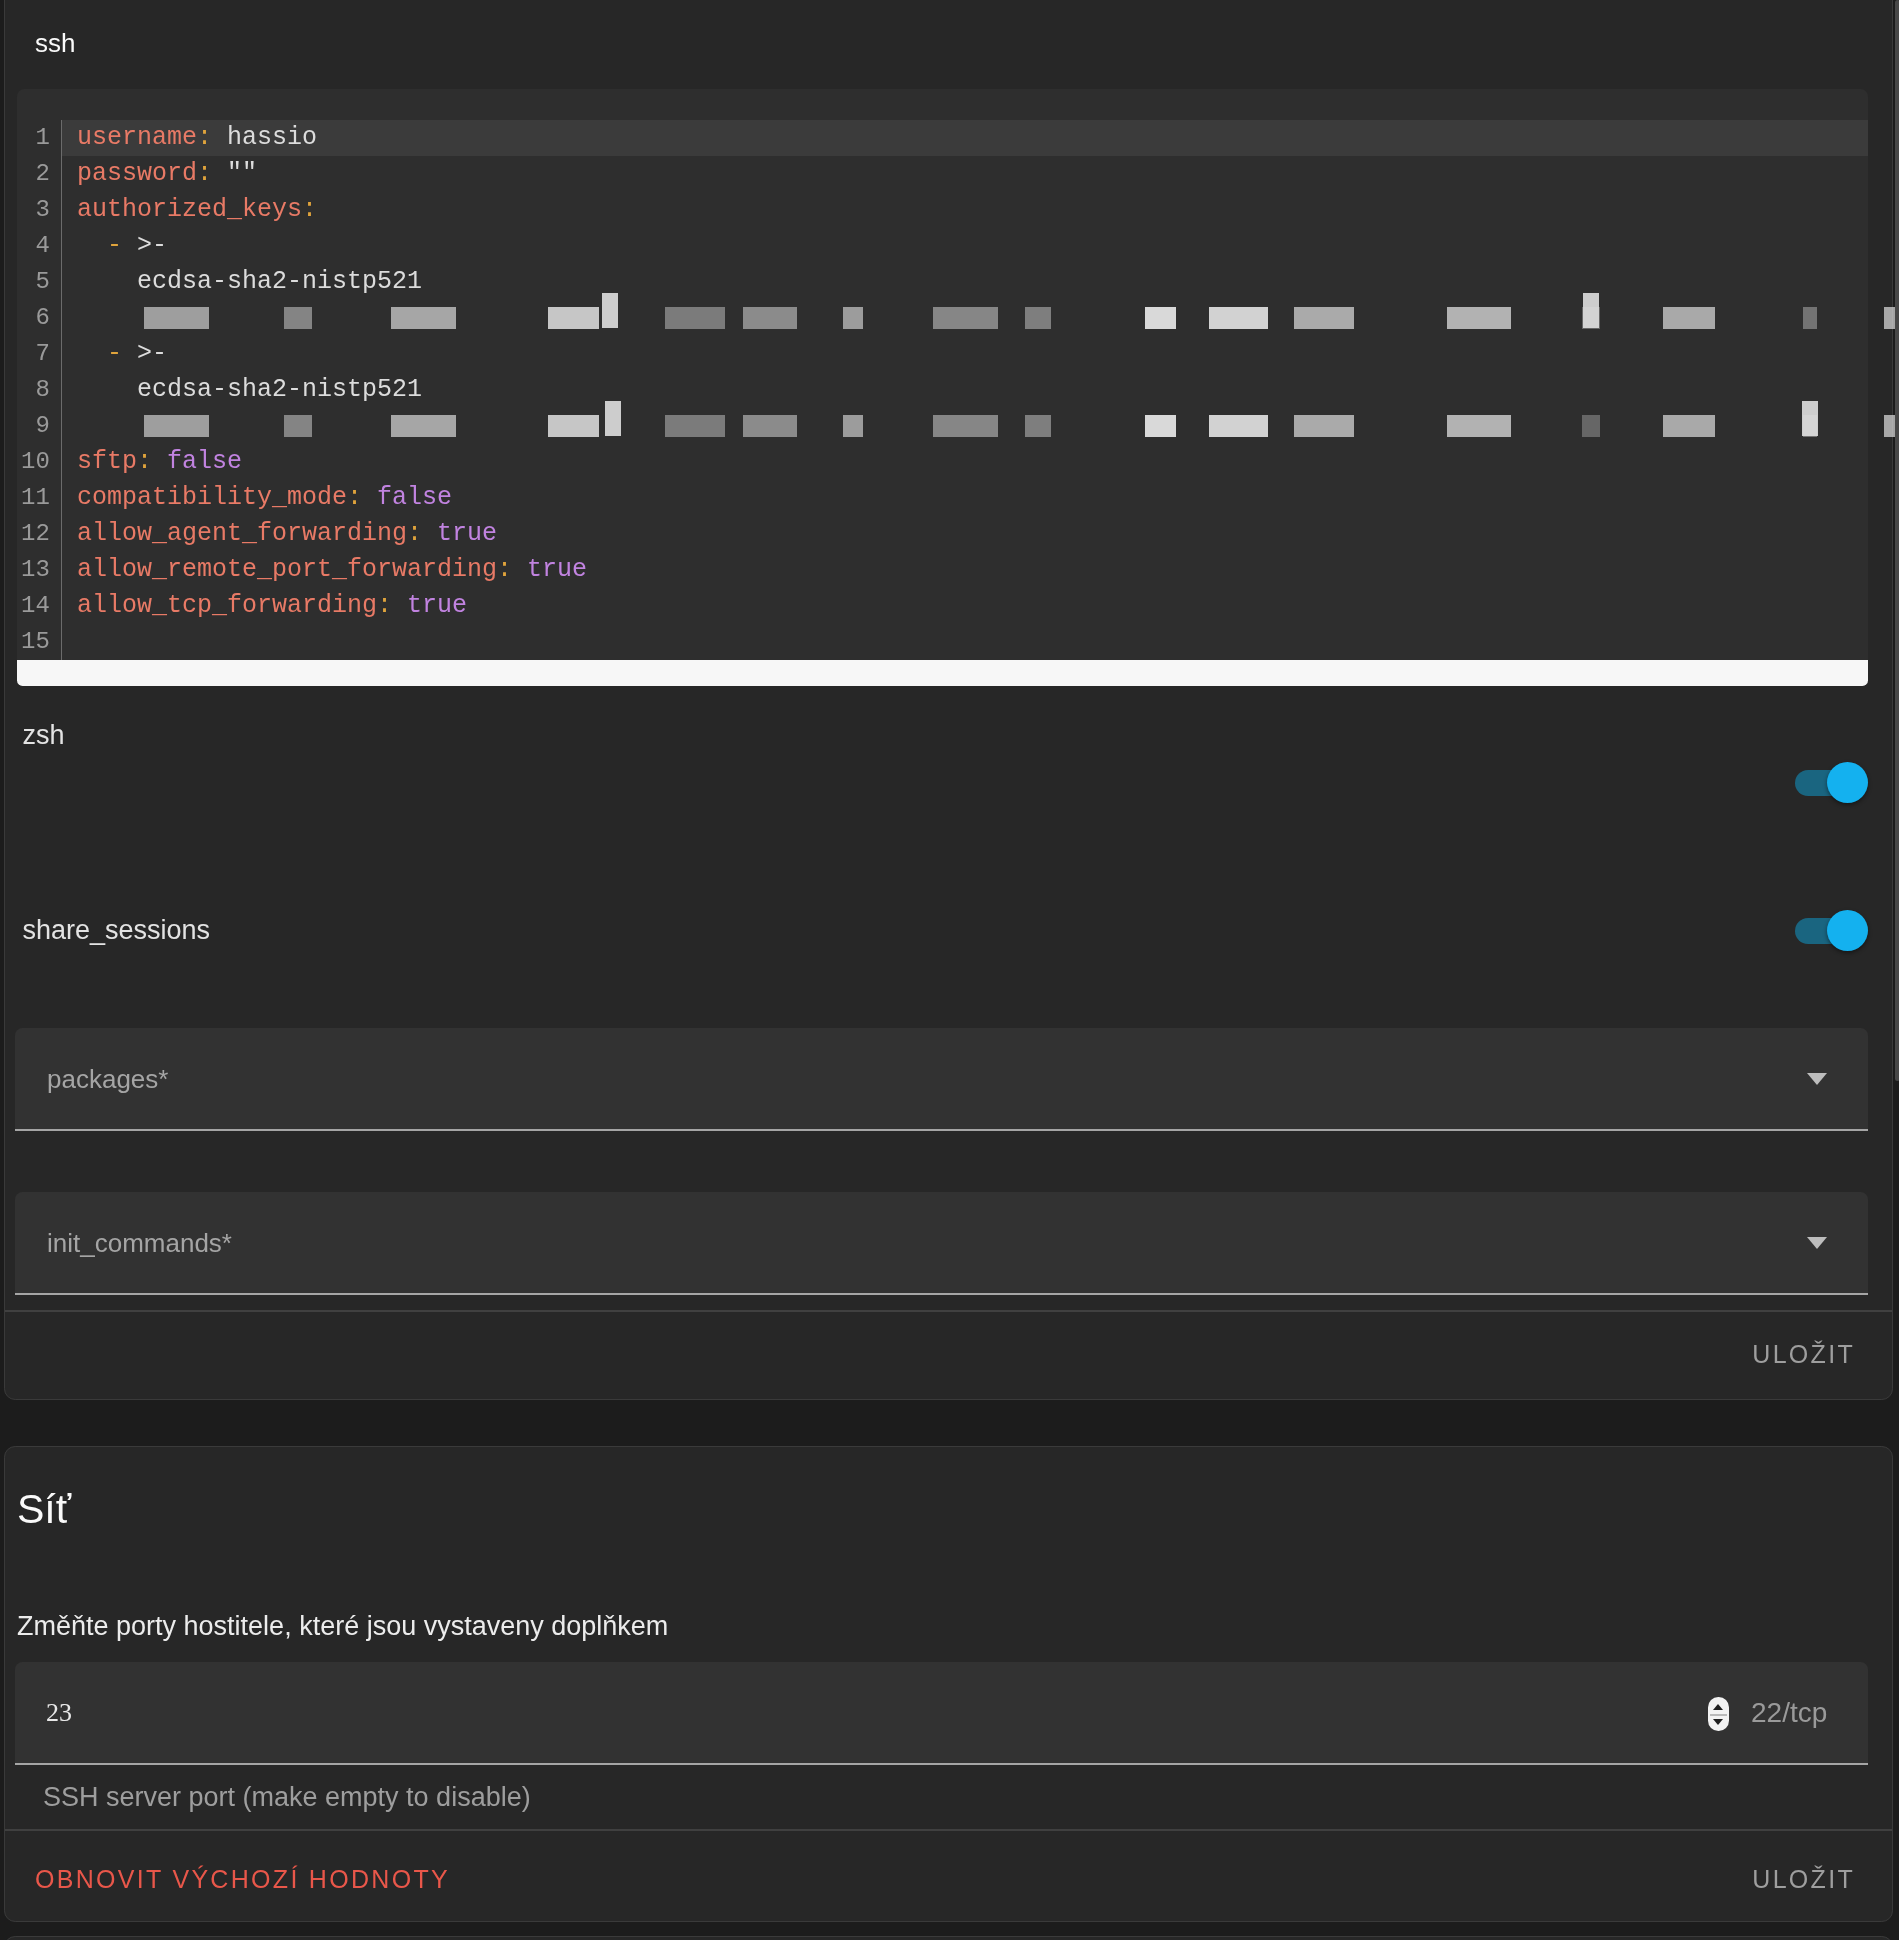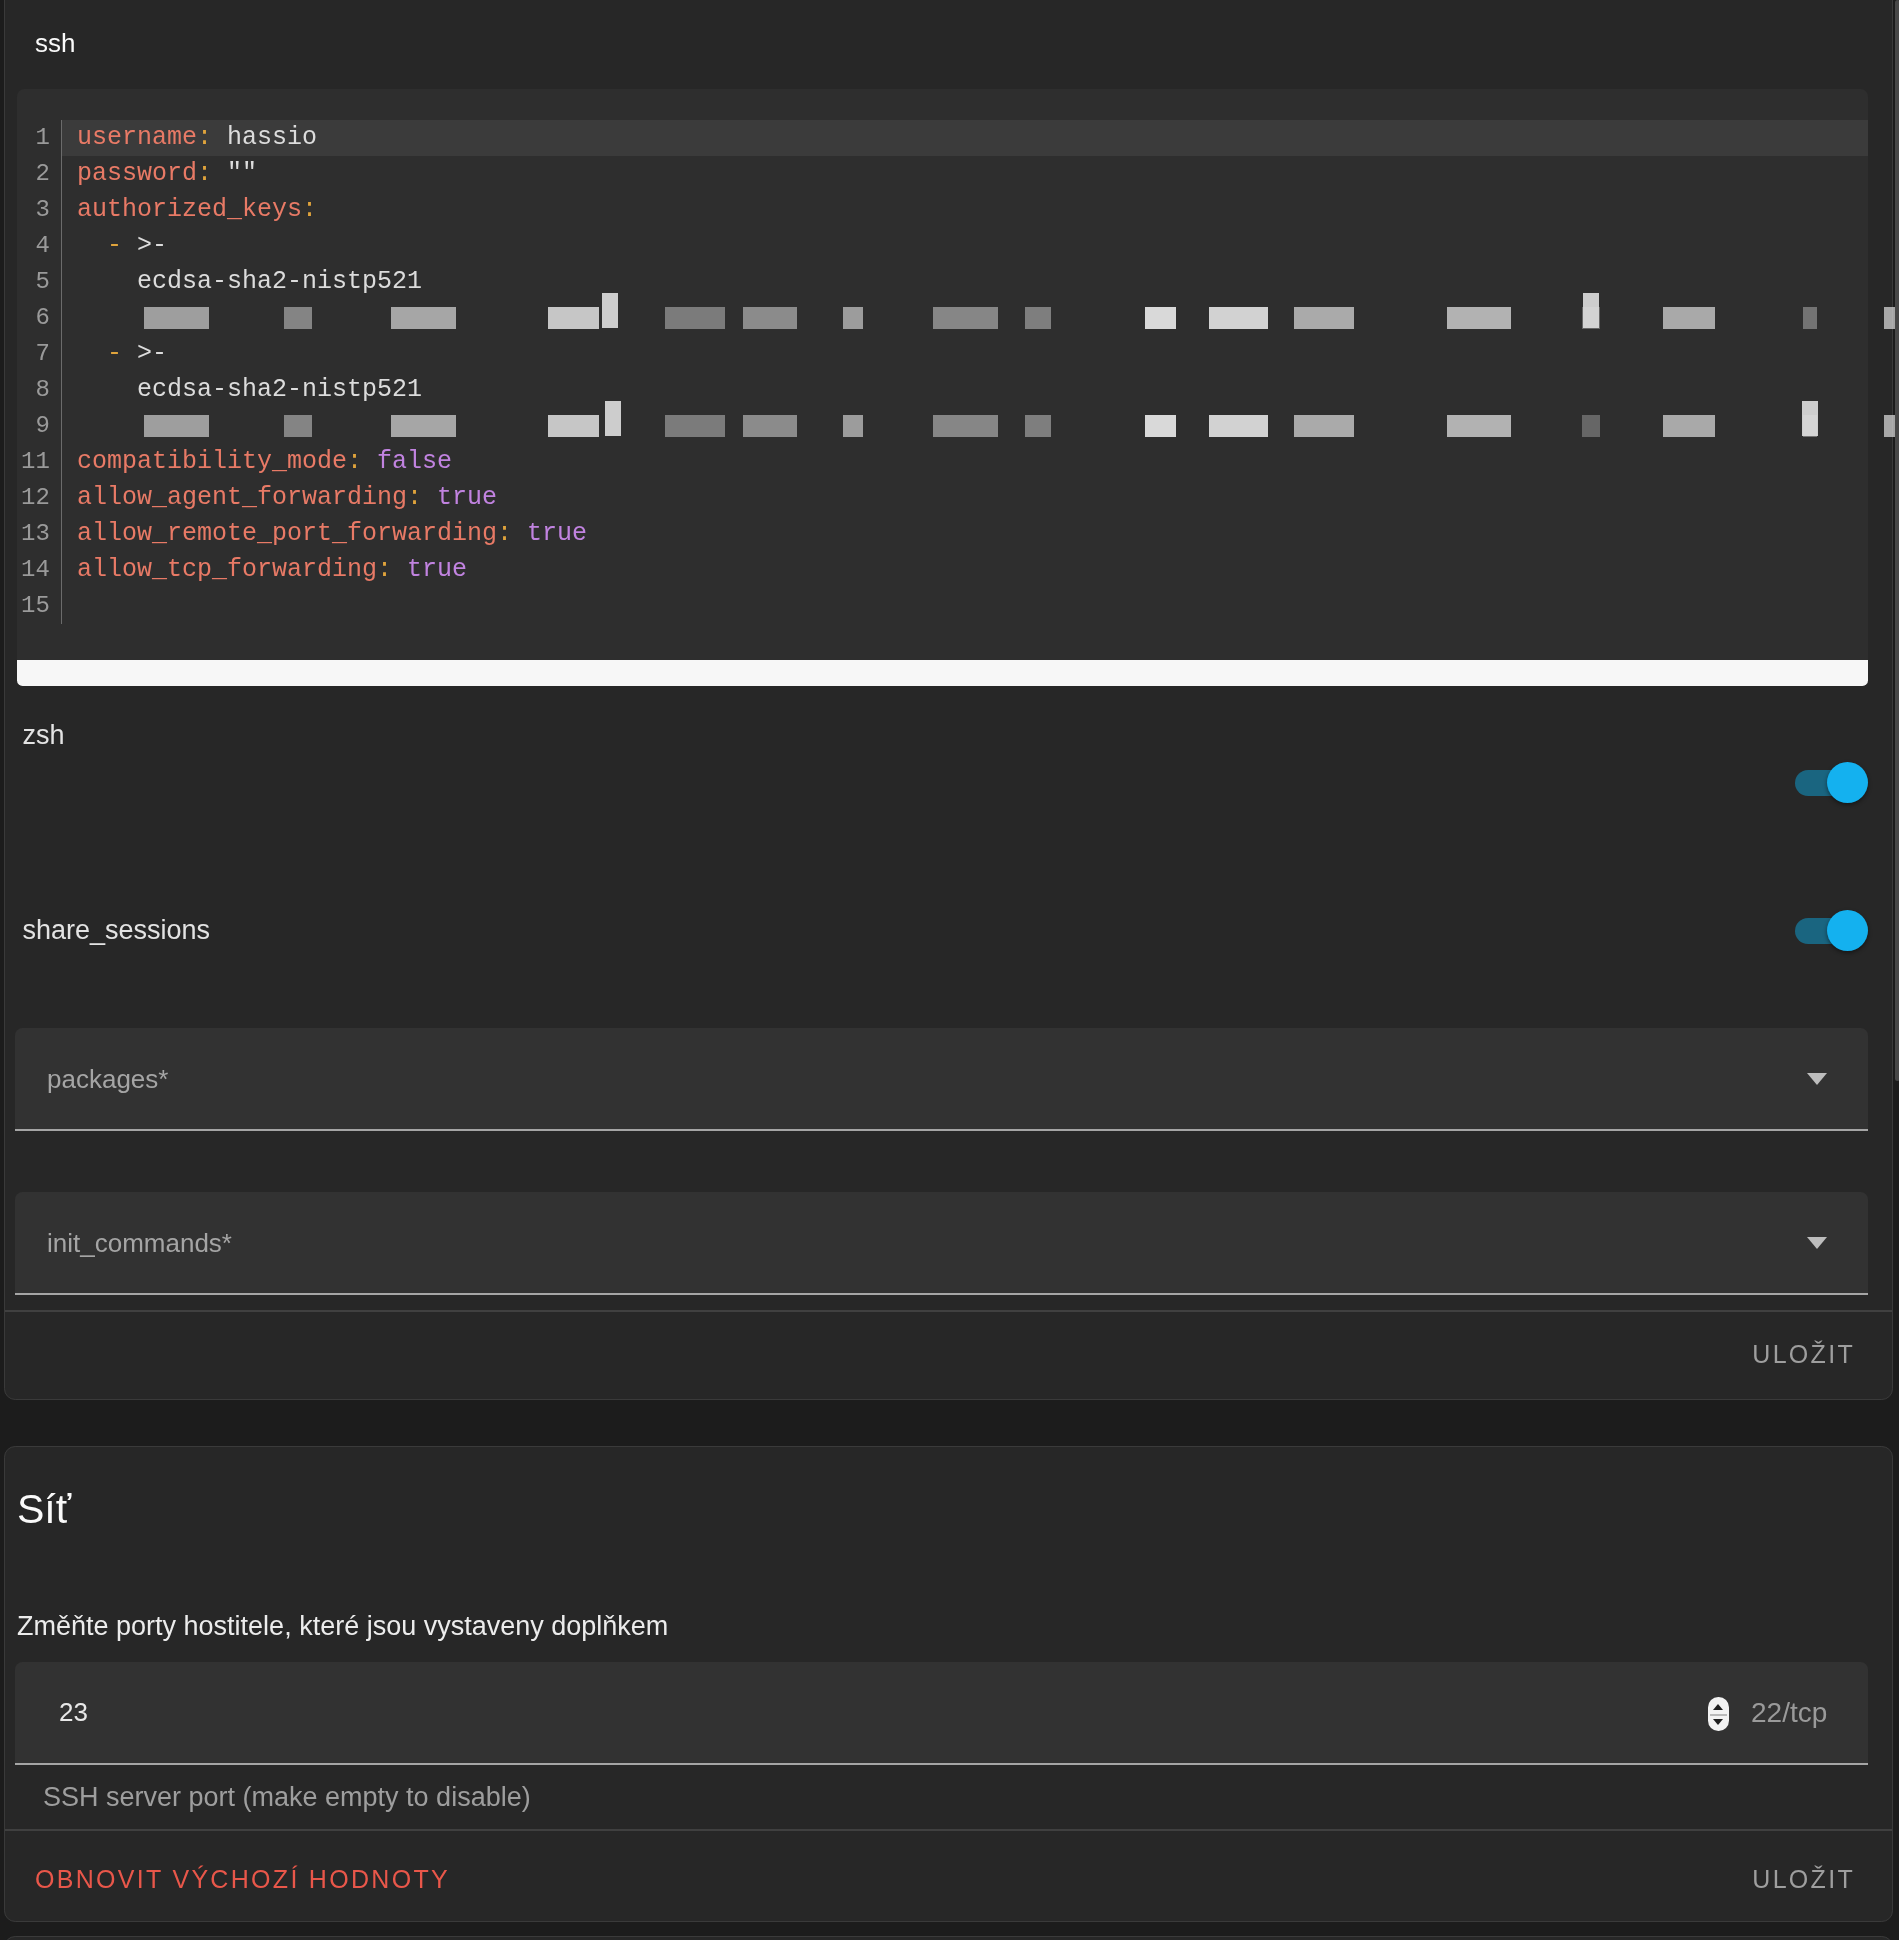--- a/index.html
+++ b/index.html
@@ -128,24 +128,24 @@
   }
   .f-arrow {
     position: absolute; right: 41px; top: 50%;
     margin-top: -5.6px;
     width: 0; height: 0;
     border-left: 10.3px solid transparent;
     border-right: 10.3px solid transparent;
     border-top: 12px solid #bdbdbd;
   }
   .port-input {
-    position: absolute; left: 44px; top: 0; height: 100%;
+    position: absolute; left: 31px; top: 0; height: 100%;
     width: 839px;
     background: transparent; border: none; outline: none;
-    font-family: Liberation Sans, sans-serif;
+    font-family: Liberation Serif, serif;
     font-size: 26px; color: #e8e8e8;
   }
   .spinner {
     position: absolute; left: 1693px; top: 35px;
     width: 20.5px; height: 34px;
     background: #f2f2f2;
     border-radius: 10.3px;
   }
   .spinner::before, .spinner::after {
     content: "";
@@ -228,20 +228,24 @@
       </div>
       <div class="ed-row">
         <div class="ed-gutter">8</div>
         <div class="ed-code"><span class="tok-s">    ecdsa-sha2-nistp521</span></div>
       </div>
       <div class="ed-row">
         <div class="ed-gutter">9</div>
         <div class="ed-code"><div class="redact"><div class="rblock" style="left: 67px; width: 65px; opacity: 0.61;"></div><div class="rblock" style="left: 207px; width: 28px; opacity: 0.47;"></div><div class="rblock" style="left: 314px; width: 65px; opacity: 0.65;"></div><div class="rblock" style="left: 471px; width: 51px; opacity: 0.83;"></div><div class="rblock" style="left: 588px; width: 60px; opacity: 0.42;"></div><div class="rblock" style="left: 666px; width: 54px; opacity: 0.51;"></div><div class="rblock" style="left: 766px; width: 20px; opacity: 0.6;"></div><div class="rblock" style="left: 856px; width: 65px; opacity: 0.48;"></div><div class="rblock" style="left: 948px; width: 26px; opacity: 0.44;"></div><div class="rblock" style="left: 1068px; width: 31px; opacity: 0.93;"></div><div class="rblock" style="left: 1132px; width: 59px; opacity: 0.89;"></div><div class="rblock" style="left: 1217px; width: 60px; opacity: 0.68;"></div><div class="rblock" style="left: 1370px; width: 64px; opacity: 0.72;"></div><div class="rblock" style="left: 1505px; width: 18px; opacity: 0.31;"></div><div class="rblock" style="left: 1586px; width: 52px; opacity: 0.67;"></div><div class="rblock" style="left: 1726px; width: 13.7px; opacity: 0.38;"></div><div class="rblock" style="left: 1807px; width: 26px; opacity: 0.68;"></div><div class="rnotch" style="left: 528px;"></div><div class="rnotch" style="left: 1725px;"></div></div></div>
       </div>
       <div class="ed-row">
+        <div class="ed-gutter">10</div>
+        <div class="ed-code"><span class="tok-k">sftp</span><span class="tok-p">:</span><span class="tok-b"> false</span></div>
+      </div>
+      <div class="ed-row">
         <div class="ed-gutter">11</div>
         <div class="ed-code"><span class="tok-k">compatibility_mode</span><span class="tok-p">:</span><span class="tok-b"> false</span></div>
       </div>
       <div class="ed-row">
         <div class="ed-gutter">12</div>
         <div class="ed-code"><span class="tok-k">allow_agent_forwarding</span><span class="tok-p">:</span><span class="tok-b"> true</span></div>
       </div>
       <div class="ed-row">
         <div class="ed-gutter">13</div>
         <div class="ed-code"><span class="tok-k">allow_remote_port_forwarding</span><span class="tok-p">:</span><span class="tok-b"> true</span></div>

